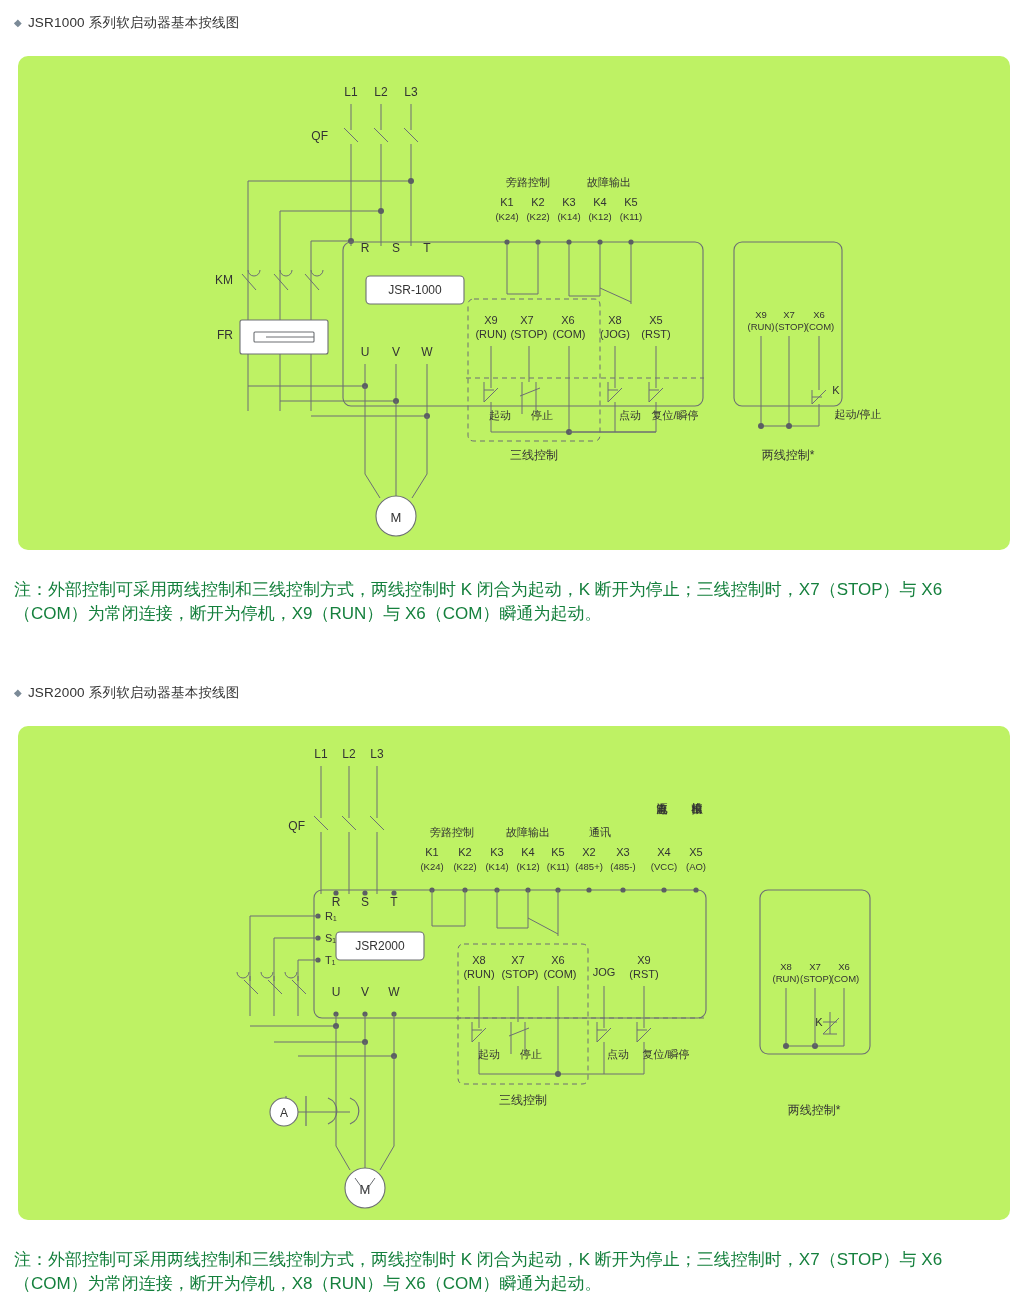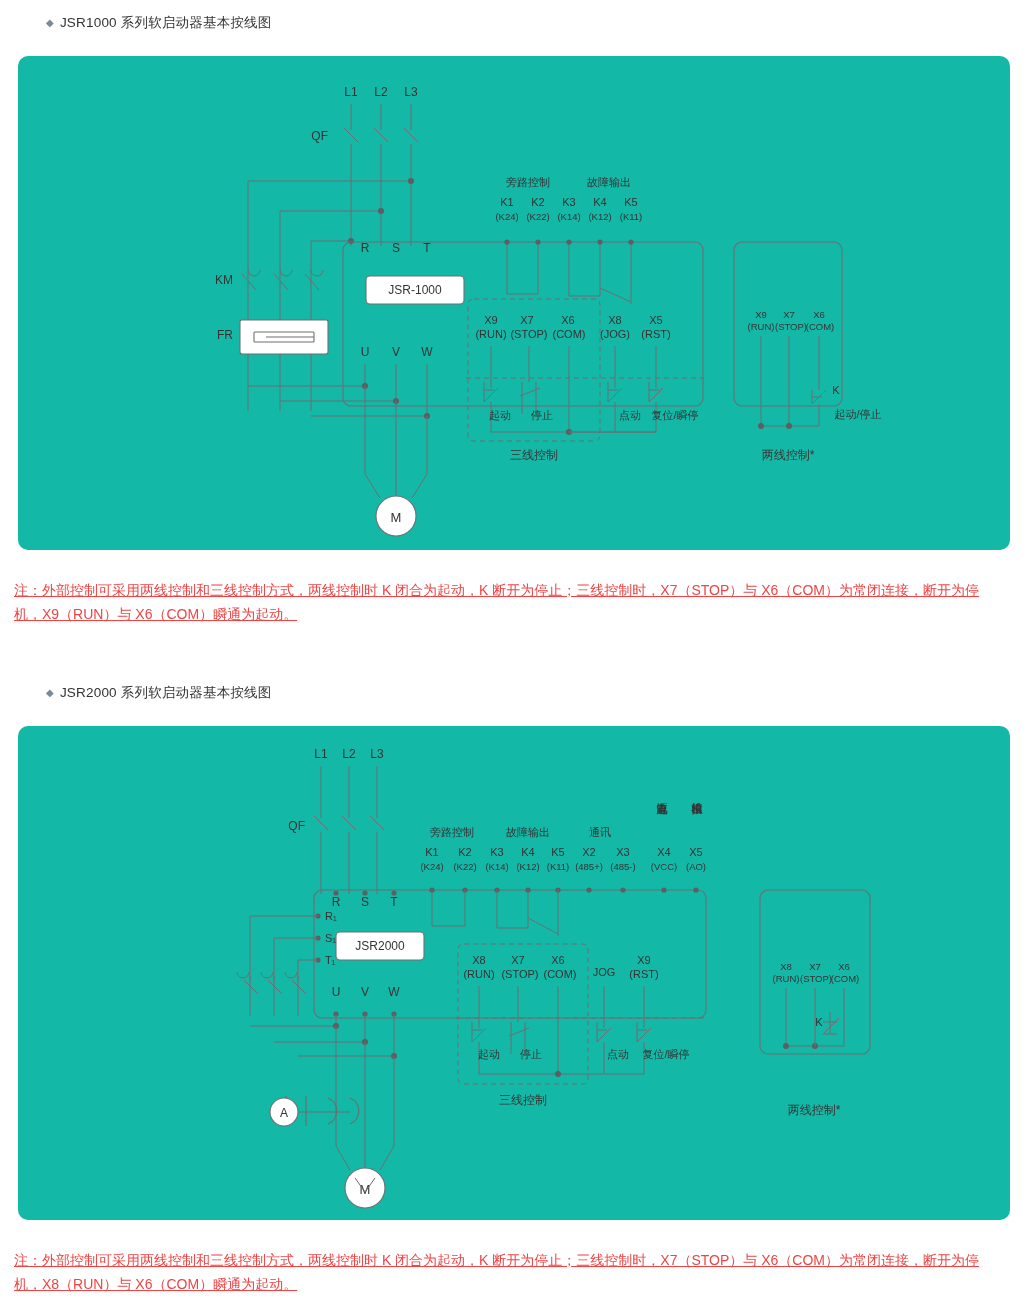--- a/index.html
+++ b/index.html
@@ -1,24 +1,24 @@
 <!DOCTYPE html>
 <html><head>
 <meta charset="utf-8">
 <style>
   html,body{margin:0;padding:0;background:#ffffff;}
   body{width:1028px;height:1301px;font-family:"Liberation Sans","DejaVu Sans",sans-serif;color:#3c3c3c;-webkit-font-smoothing:antialiased;}
   .page{position:relative;width:1028px;height:1301px;overflow:hidden;}
 
-  .sec-title{position:absolute;font-size:13.5px;color:#333;letter-spacing:.2px;margin-left:32px;}
+  .sec-title{position:absolute;font-size:13.5px;color:#333;letter-spacing:.2px;}
   .sec-title .diamond{color:#7b8a97;font-size:10px;margin-right:6px;vertical-align:1px;}
 
-  .panel{position:absolute;background:#14b8a6;border-radius:10px;}
-
-  .note{position:absolute;font-size:14px;line-height:24px;color:#ef4444;width:990px;text-decoration:underline;}
+  .panel{position:absolute;background:#bef264;border-radius:10px;}
+
+  .note{position:absolute;font-size:17px;line-height:24px;color:#15803d;width:990px;}
 
   svg{position:absolute;left:0;top:0;overflow:visible;}
   .ln{stroke:#6c6f73;stroke-width:1;fill:none;}
   .ln2{stroke:#6c6f73;stroke-width:1.2;fill:none;}
   .dash{stroke:#6c6f73;stroke-width:1;fill:none;stroke-dasharray:5 4;}
   .box{stroke:#6c6f73;stroke-width:1.1;fill:none;}
   .boxw{stroke:#6c6f73;stroke-width:1.1;fill:#ffffff;}
   .dot{fill:#5c5f63;}
   .txt{font-family:"Liberation Sans","DejaVu Sans",sans-serif;fill:#333;font-size:11px;}
   .txt-s{font-family:"Liberation Sans","DejaVu Sans",sans-serif;fill:#333;font-size:9.5px;}

